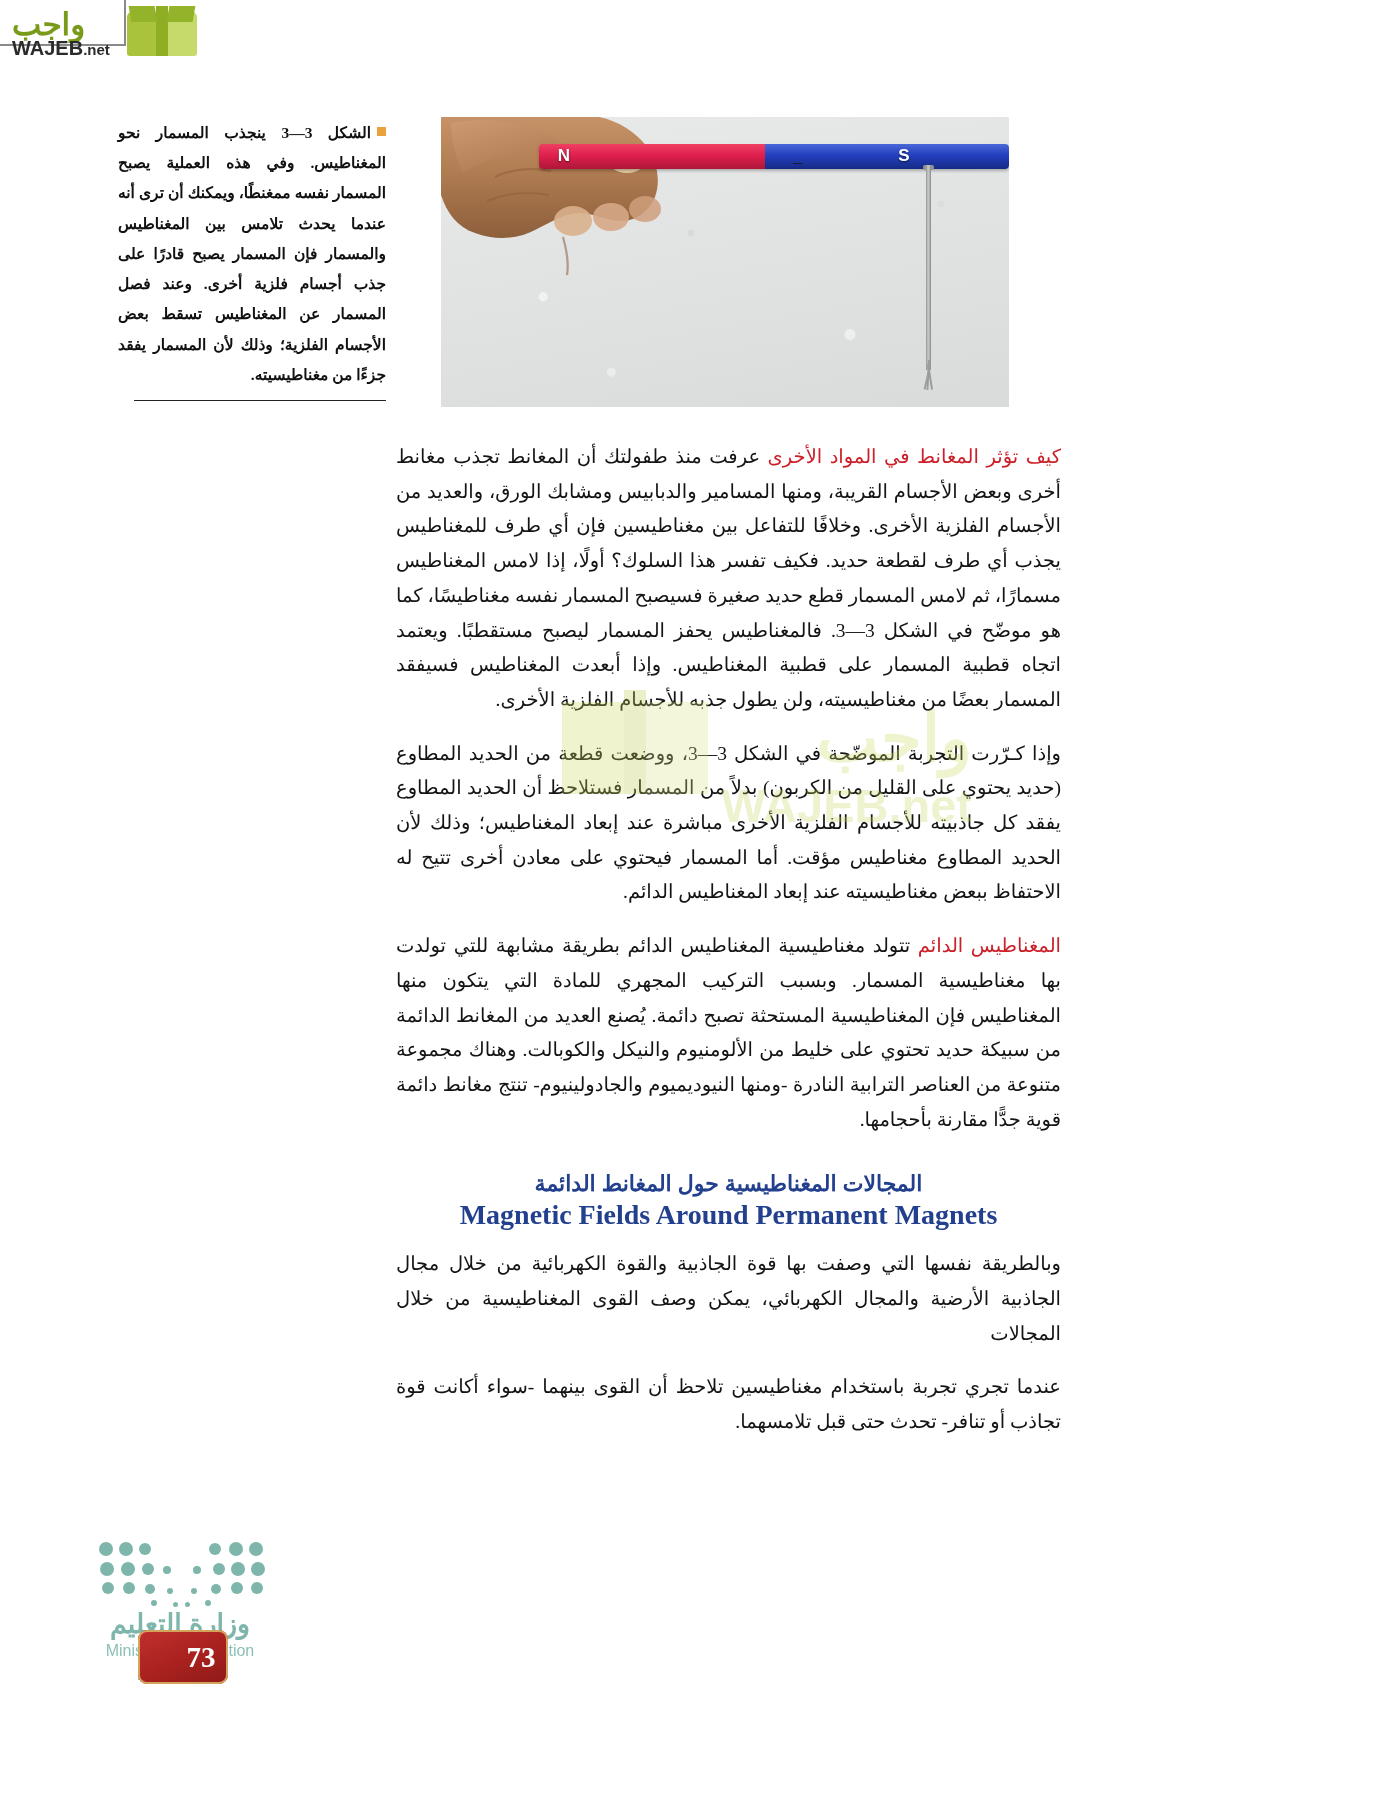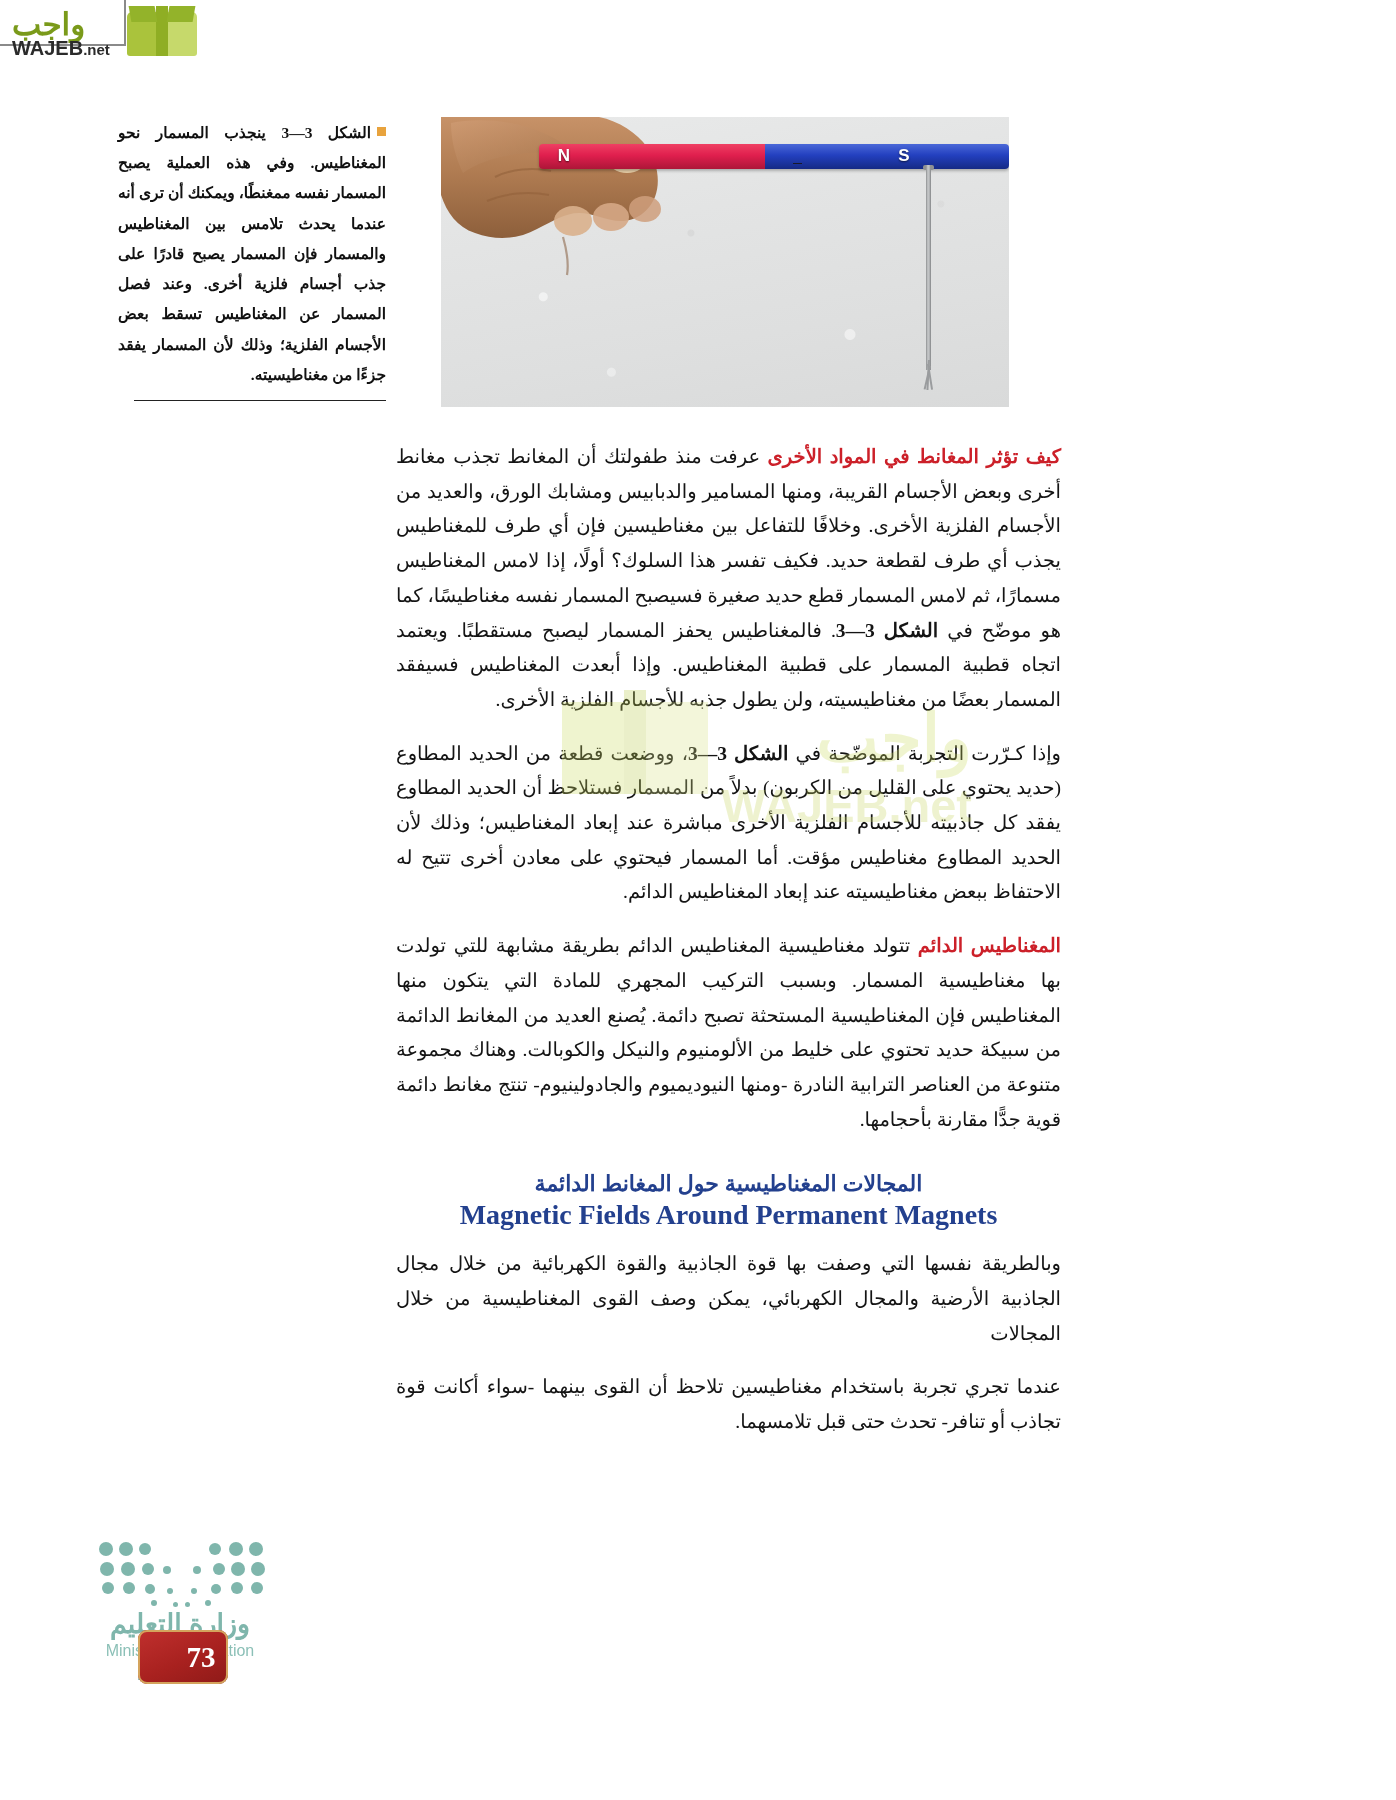--- a/index.html
+++ b/index.html
@@ -235,23 +235,23 @@
   .para {
     font-family: "Liberation Serif", "DejaVu Serif", serif;
     font-size: 19.5px;
     line-height: 1.78;
     margin: 0 0 19px 0;
     color: #141414;
     text-align: justify;
   }
   .term-red {
     color: #cc2029;
-    font-weight: bold;
-  }
-  .bold-ref { font-weight: bold; }
+    font-weight: normal;
+  }
+  .bold-ref { font-weight: normal; }
 
   .heading-ar {
     direction: rtl;
     text-align: center;
     color: #23408e;
     font-family: "Liberation Sans", sans-serif;
     font-weight: bold;
     font-size: 22px;
     margin: 34px 0 2px 0;
   }

